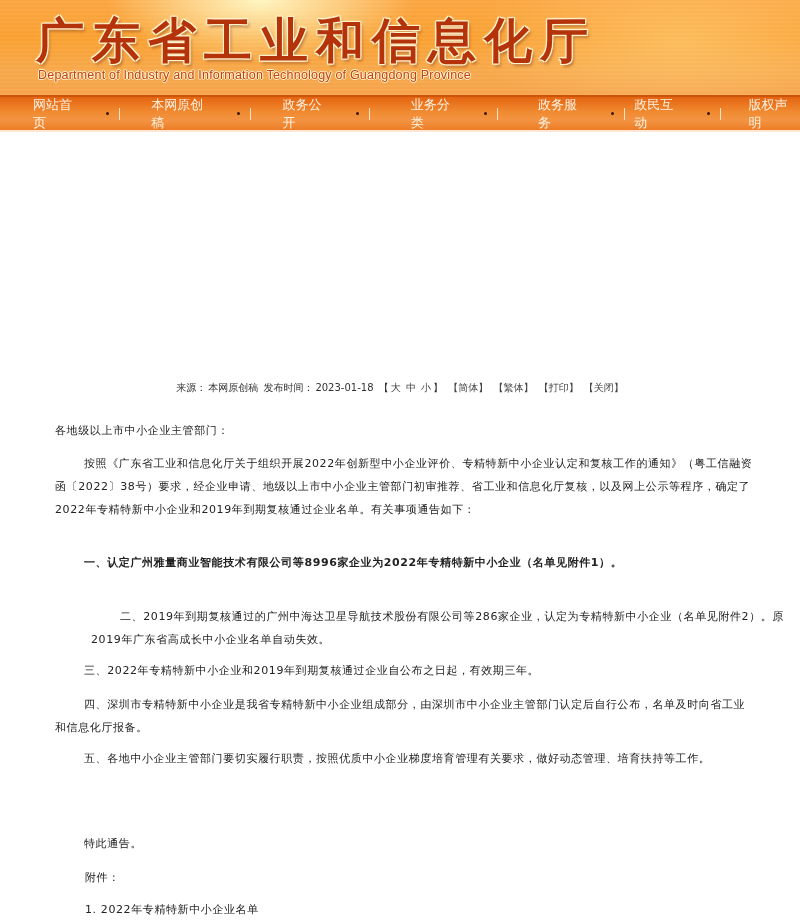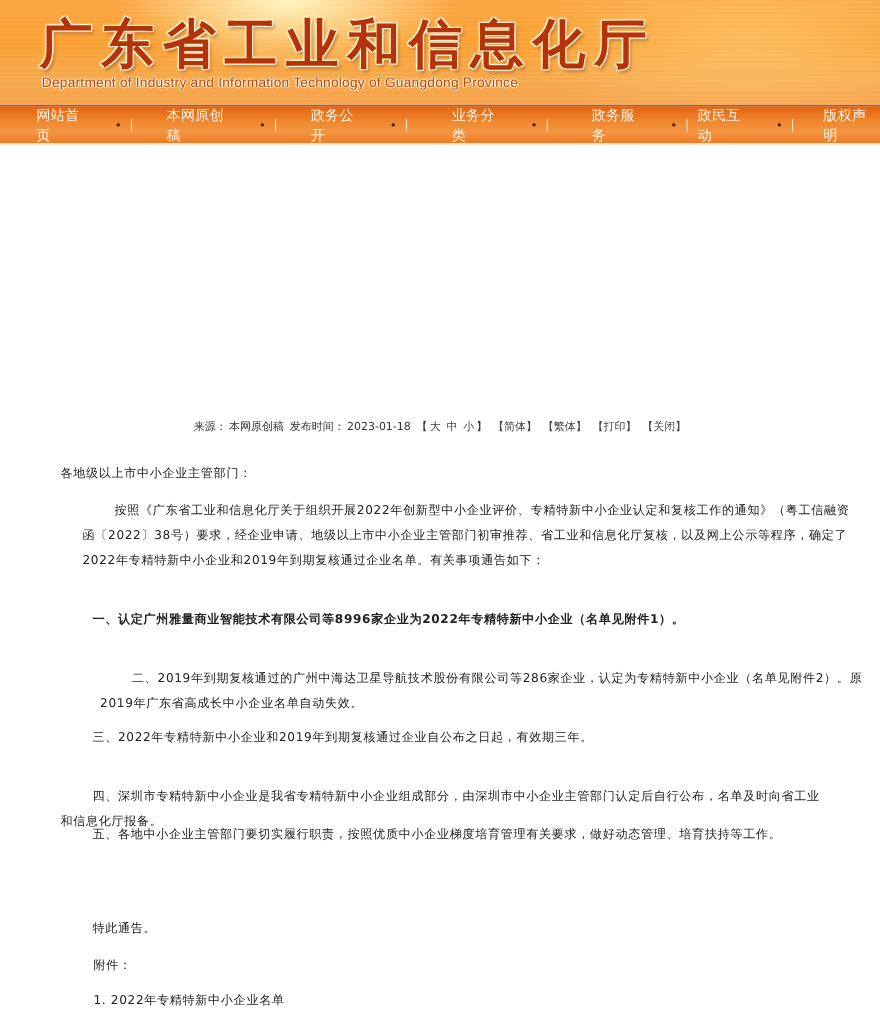--- a/index.html
+++ b/index.html
@@ -137,25 +137,25 @@
     <span>【</span><span class="link">大</span>
     <span class="link">中</span>
     <span class="link">小</span><span>】</span>
     <span class="link">【简体】</span>
     <span class="link">【繁体】</span>
     <span class="link">【打印】</span>
     <span class="link">【关闭】</span>
   </div>
 
   <div class="body-text" style="top:287px;">各地级以上市中小企业主管部门：</div>
-  <div class="body-text indent" style="top:320px;margin-left:20px;">按照《广东省工业和信息化厅关于组织开展2022年创新型中小企业评价、专精特新中小企业认定和复核工作的通知》（粤工信融资函〔2022〕38号）要求，经企业申请、地级以上市中小企业主管部门初审推荐、省工业和信息化厅复核，以及网上公示等程序，确定了2022年专精特新中小企业和2019年到期复核通过企业名单。有关事项通告如下：</div>
+  <div class="body-text indent" style="top:320px;">按照《广东省工业和信息化厅关于组织开展2022年创新型中小企业评价、专精特新中小企业认定和复核工作的通知》（粤工信融资函〔2022〕38号）要求，经企业申请、地级以上市中小企业主管部门初审推荐、省工业和信息化厅复核，以及网上公示等程序，确定了2022年专精特新中小企业和2019年到期复核通过企业名单。有关事项通告如下：</div>
   <div class="body-text indent" style="top:419px;font-weight:bold;">一、认定广州雅量商业智能技术有限公司等8996家企业为2022年专精特新中小企业（名单见附件1）。</div>
   <div class="body-text indent" style="top:473px;margin-left:36px;">二、2019年到期复核通过的广州中海达卫星导航技术股份有限公司等286家企业，认定为专精特新中小企业（名单见附件2）。原2019年广东省高成长中小企业名单自动失效。</div>
   <div class="body-text indent" style="top:527px;">三、2022年专精特新中小企业和2019年到期复核通过企业自公布之日起，有效期三年。</div>
-  <div class="body-text indent" style="top:561px;margin-top:19px;">四、深圳市专精特新中小企业是我省专精特新中小企业组成部分，由深圳市中小企业主管部门认定后自行公布，名单及时向省工业和信息化厅报备。</div>
+  <div class="body-text indent" style="top:561px;">四、深圳市专精特新中小企业是我省专精特新中小企业组成部分，由深圳市中小企业主管部门认定后自行公布，名单及时向省工业和信息化厅报备。</div>
   <div class="body-text indent" style="top:615px;">五、各地中小企业主管部门要切实履行职责，按照优质中小企业梯度培育管理有关要求，做好动态管理、培育扶持等工作。</div>
   <div class="body-text indent" style="top:700px;">特此通告。</div>
 
   <div class="body-text" style="top:734px; left:85px;">附件：</div>
   <div class="body-text" style="top:766px; left:85px;">1. 2022年专精特新中小企业名单</div>
   <div class="body-text" style="top:799px; left:85px;">2. 2019年到期复核通过企业名单</div>
 
 </div>
 
 </body></html>

